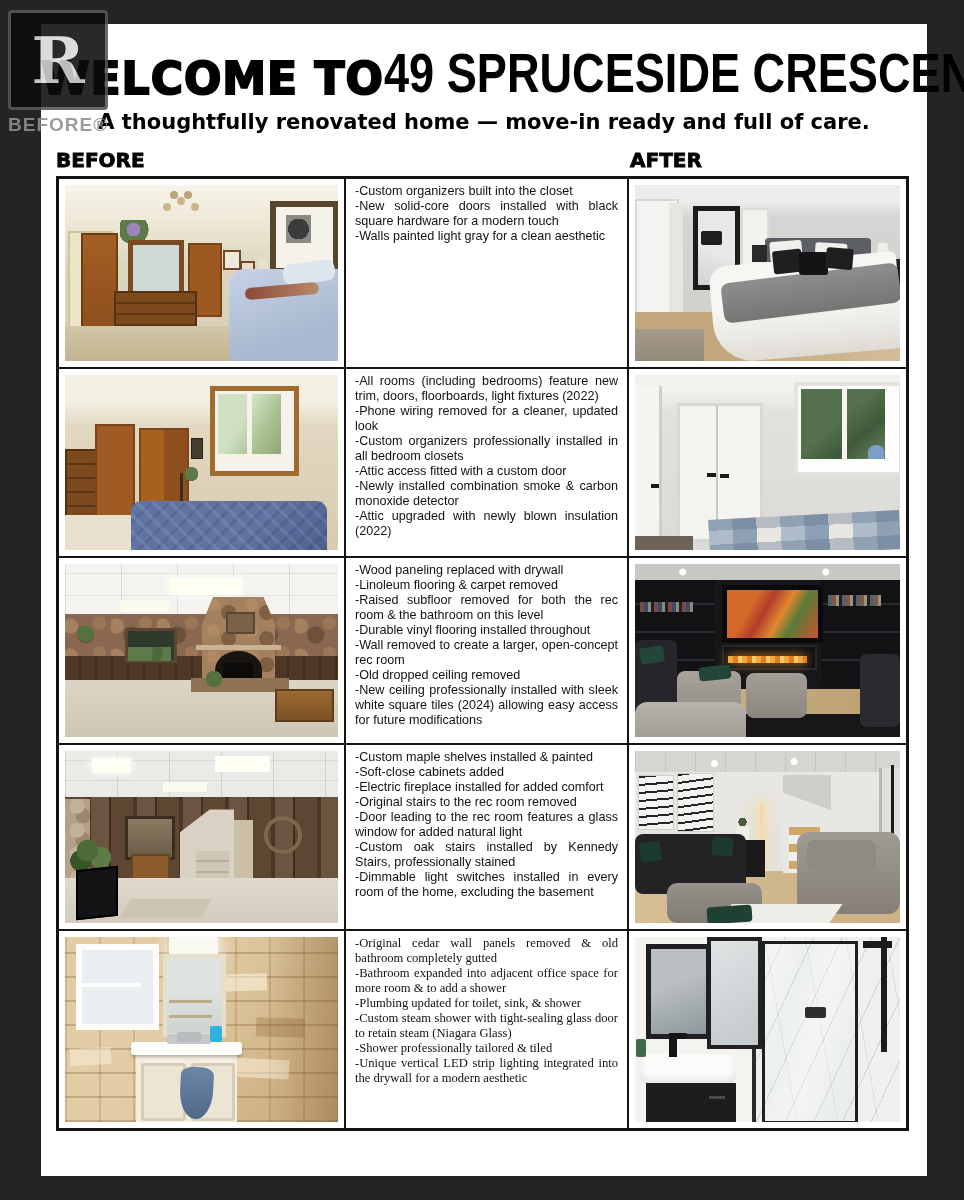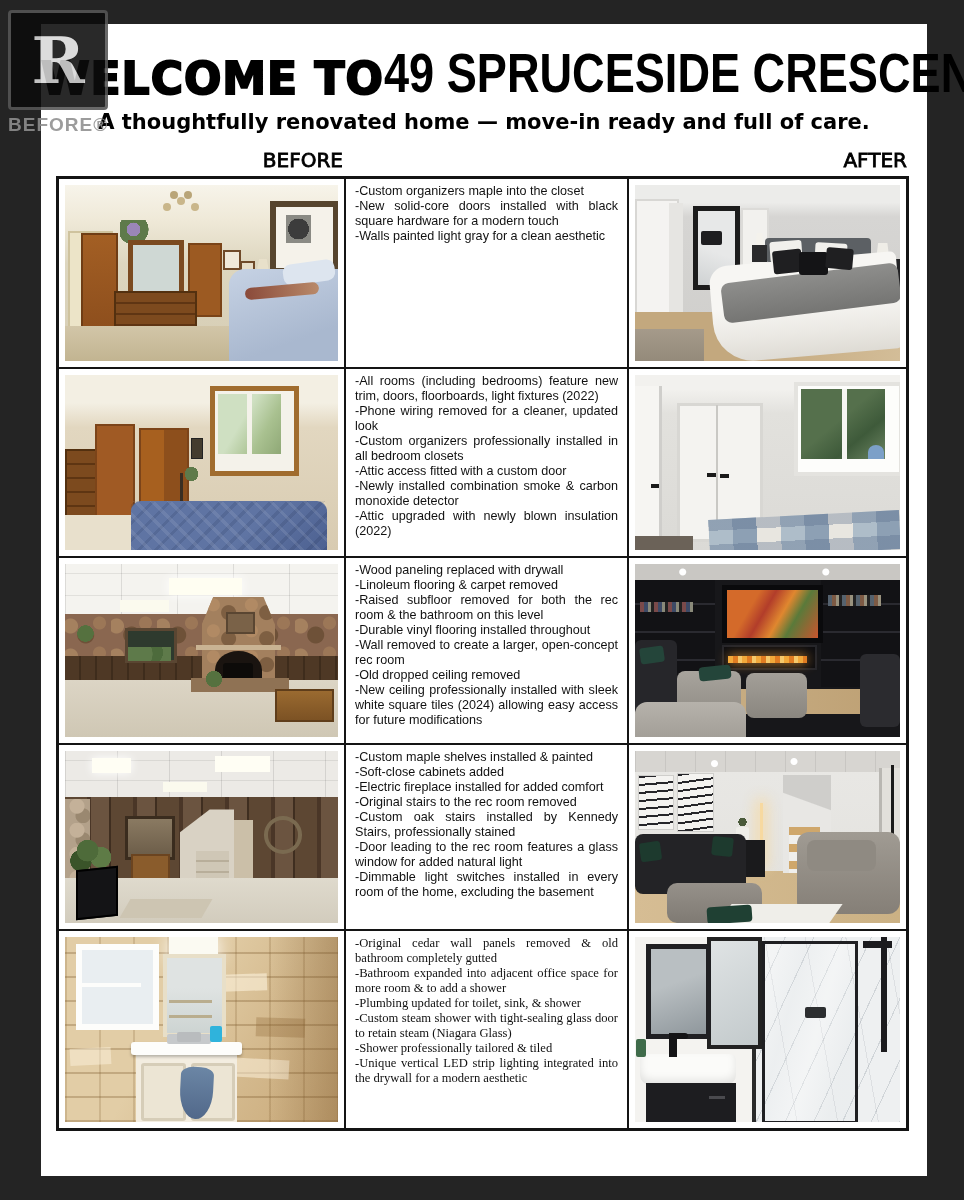--- a/index.html
+++ b/index.html
@@ -8,22 +8,22 @@
   .page{position:absolute;left:41px;top:24px;width:886px;height:1152px;background:#ffffff;}
 
   
   .title{position:absolute;left:0;top:26px;width:100%;text-align:center;white-space:nowrap;color:#000;}
   .t1{font-family:"DejaVu Sans",sans-serif;font-weight:bold;font-size:44px;letter-spacing:1px;
       -webkit-text-stroke:2px #000;}
   .t2{display:inline-block;font-family:"Liberation Sans",sans-serif;font-weight:bold;font-size:47px;
       transform:scaleY(1.18) scaleX(.96);transform-origin:left bottom;letter-spacing:0;}
   .subtitle{position:absolute;left:0;top:86px;width:100%;text-align:center;color:#000;
       font-family:"DejaVu Sans",sans-serif;font-weight:bold;font-size:21px;}
-  .colhead{position:absolute;top:124px;font-family:"DejaVu Sans",sans-serif;font-weight:normal;
-      font-size:20px;-webkit-text-stroke:.8px #000;color:#000;text-align:right;}
+  .colhead{position:absolute;top:124px;font-family:"DejaVu Sans",sans-serif;font-weight:bold;
+      font-size:20px;-webkit-text-stroke:.8px #000;color:#000;text-align:left;}
   .colhead.before{left:15px;width:287px;}
   .colhead.after{left:589px;width:277px;}
 
   
   .tbl{position:absolute;left:15px;top:152px;width:853px;border:3px solid #141414;
        display:grid;grid-template-columns:287px 283px 277px;
        grid-template-rows:190px 189px 187px 186px 197px;background:#fff;box-sizing:border-box;}
   .cell{border-right:2px solid #141414;border-bottom:2px solid #141414;box-sizing:border-box;overflow:hidden;}
   .cell:nth-child(3n){border-right:none;}
   .cell:nth-last-child(-n+3){border-bottom:none;}
@@ -343,21 +343,21 @@
           <div class="ab lamp"></div>
           <div class="ab art"></div>
           <div class="ab artin"></div>
           <div class="ab floor"></div>
           <div class="ab bed"></div>
           <div class="ab pillow"></div>
           <div class="ab bolster"></div>
         </div>
       </div>
       <div class="cell tcell">
-          <div class="bullet">-Custom organizers maple into the closet</div>
+          <div class="bullet">-Custom organizers built into the closet</div>
           <div class="bullet">-New solid-core doors installed with black square hardware for a modern touch</div>
           <div class="bullet">-Walls painted light gray for a clean aesthetic</div>
         </div>
       <div class="cell pcell">
         <div class="photo" id="p1a">
           <div class="ab ldoorA"></div>
           <div class="ab ldoorB"></div>
           <div class="ab mirror"></div>
           <div class="ab mref"></div>
           <div class="ab doorA"></div>
@@ -488,22 +488,22 @@
           <div class="ab carpet4"></div>
           <div class="ab mat"></div>
           <div class="ab tv4"></div>
         </div>
       </div>
       <div class="cell tcell">
           <div class="bullet">-Custom maple shelves installed &amp; painted</div>
           <div class="bullet">-Soft-close cabinets added</div>
           <div class="bullet">-Electric fireplace installed for added comfort</div>
           <div class="bullet">-Original stairs to the rec room removed</div>
+          <div class="bullet">-Door leading to the rec room features a glass window for added natural light</div>
           <div class="bullet">-Custom oak stairs installed by Kennedy Stairs, professionally stained</div>
-          <div class="bullet">-Door leading to the rec room features a glass window for added natural light</div>
           <div class="bullet">-Dimmable light switches installed in every room of the home, excluding the basement</div>
         </div>
       <div class="cell pcell">
         <div class="photo" id="p4a">
           <div class="ab ceil"></div>
           <div class="ab art1"></div>
           <div class="ab art2"></div>
           <div class="ab floor4"></div>
           <div class="ab stairs4"></div>
           <div class="ab treads"></div>

